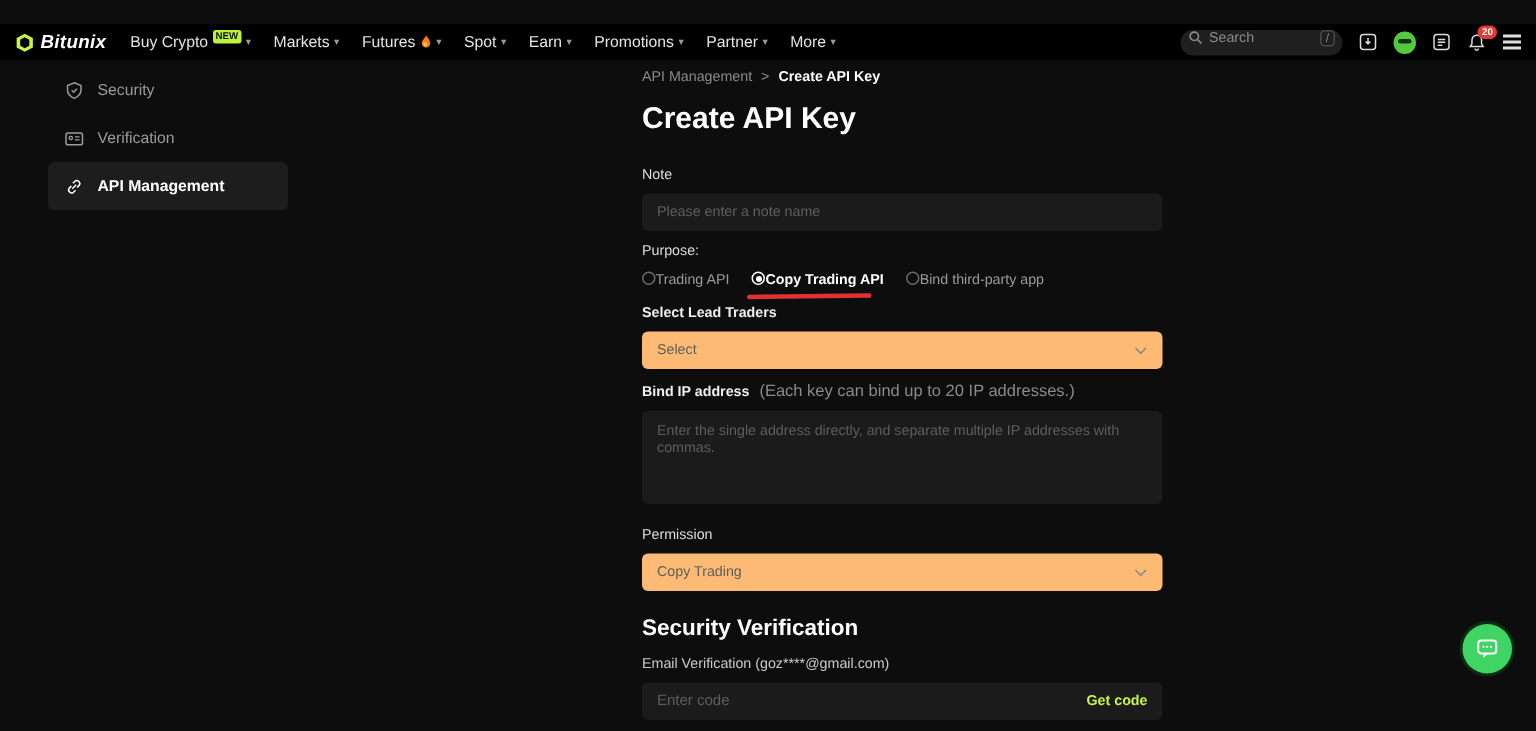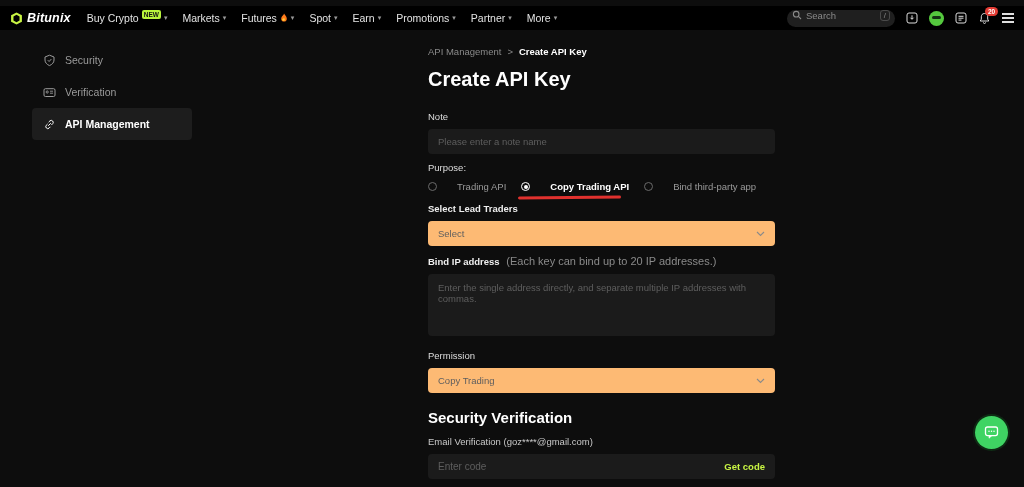--- a/index.html
+++ b/index.html
@@ -5,21 +5,21 @@
   * { box-sizing: border-box; margin: 0; padding: 0; }
   html,body { width:1024px; height:487px; }
   body {
     background:#0d0d0d;
     font-family:"Liberation Sans", sans-serif;
     position:relative;
     overflow:hidden;
     color:#e8e8e8;
   }
   
-  .navbar { position:absolute; top:6px; left:0; right:0; height:24px; background:#000;
+  .navbar { position:absolute; top:16px; left:0; right:0; height:24px; background:#000;
             display:flex; align-items:center; padding:0 10px; gap:16px; z-index:5; }
   .brand { display:flex; align-items:center; gap:4px; cursor:pointer; }
   .brand-text { font-style:italic; font-weight:bold; font-size:12.5px; color:#fff; letter-spacing:.2px; }
   .nav-items { display:flex; align-items:center; gap:15px; }
   .nav-item { display:flex; align-items:center; gap:3px; font-size:10.5px; color:#e3e3e3; cursor:pointer; white-space:nowrap; }
   .caret { font-size:7px; color:#9a9a9a; }
   .badge-new { background:#b9f43c; color:#111; font-size:6.5px; font-weight:bold;
                padding:1px 2px; border-radius:2px; position:relative; top:-4px; }
   .nav-right { margin-left:auto; display:flex; align-items:center; gap:11px; }
   .search { width:108px; height:17px; background:#1f1f1f; border-radius:9px; display:flex;
@@ -49,21 +49,21 @@
   .breadcrumb { margin-top:22px; font-size:9.5px; color:#8a8a8a; display:flex; gap:6px; align-items:center; }
   .bc-current { color:#fff; font-weight:bold; }
   .page-title { margin-top:10px; font-size:20px; line-height:24px; color:#fff; font-weight:bold; }
   .field-label { font-size:9.5px; color:#dedede; line-height:12px; }
   .lbl-note { margin-top:20px; }
   .text-input { margin-top:6px; width:100%; height:25px; background:#1b1b1b; border:none;
                 border-radius:4px; color:#ddd; font-size:9.5px; padding:0 10px; outline:none; font-family:inherit; }
   .text-input::placeholder { color:#5e5e5e; }
   .lbl-purpose { margin-top:8px; }
   .radio-row { margin-top:7px; display:flex; align-items:center; gap:15px; }
-  .radio-item { position:relative; display:flex; align-items:center; gap:20px; font-size:9.5px;
+  .radio-item { position:relative; display:flex; gap:0; font-size:9.5px;
                 color:#9a9a9a; cursor:pointer; }
   .radio { width:9px; height:9px; border:1px solid #6a6a6a; border-radius:50%; flex:0 0 auto; }
   .radio-item.selected { color:#fff; font-weight:bold; }
   .radio.checked { border-color:#fff; position:relative; }
   .radio.checked::after { content:""; position:absolute; inset:1.5px; background:#fff; border-radius:50%; }
   .annotation { position:absolute; left:-3px; right:8px; bottom:-7px; height:3px;
                 background:#e0312e; border-radius:2px; transform:rotate(-.6deg); }
   .lbl-lead { margin-top:11px; font-weight:bold; color:#efefef; }
   .select { margin-top:6px; height:25px; background:#fdba74; border-radius:4px; display:flex;
             align-items:center; padding:0 10px; cursor:pointer; }

